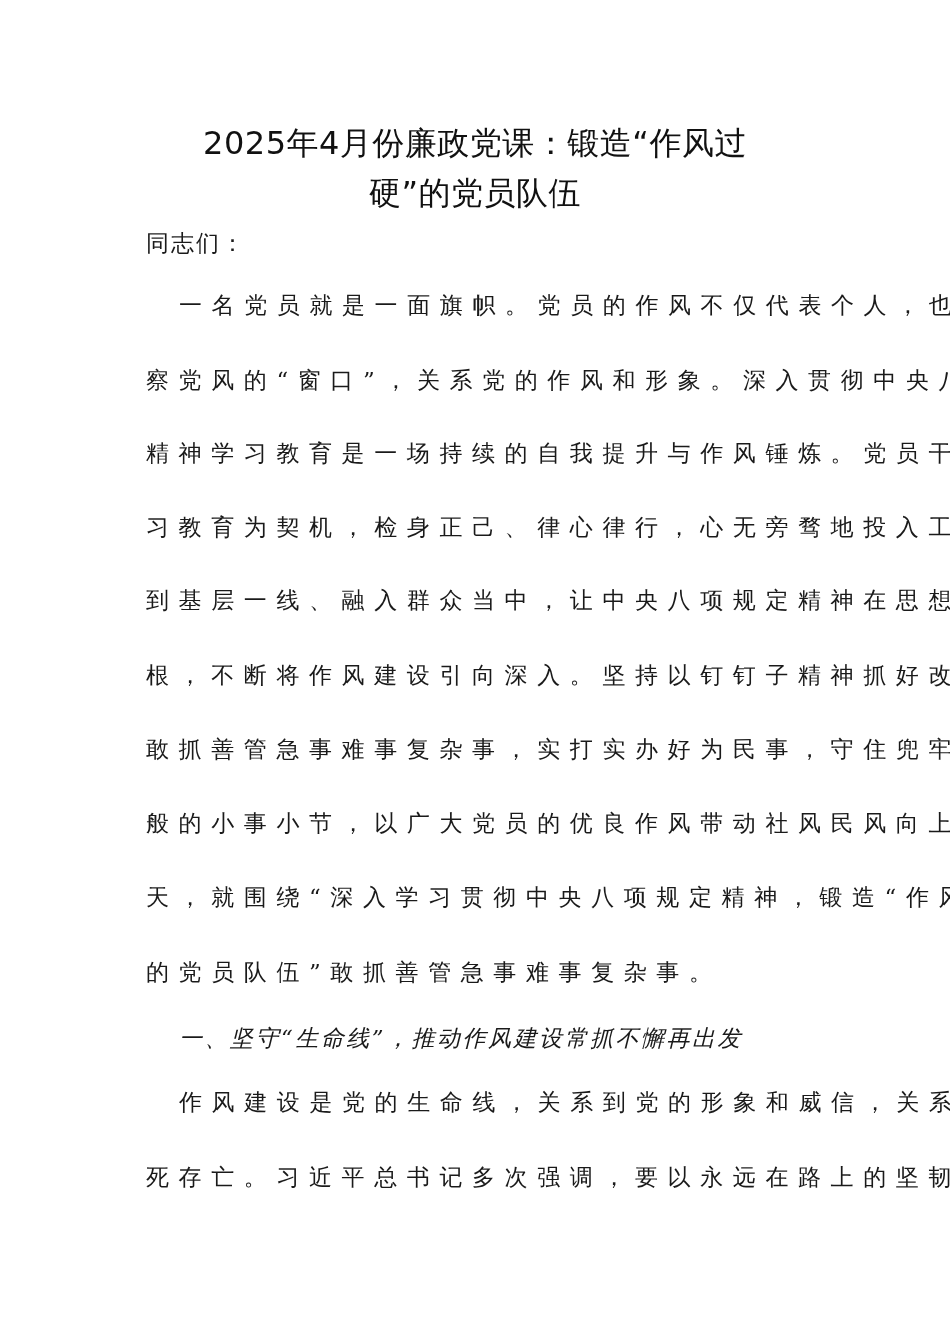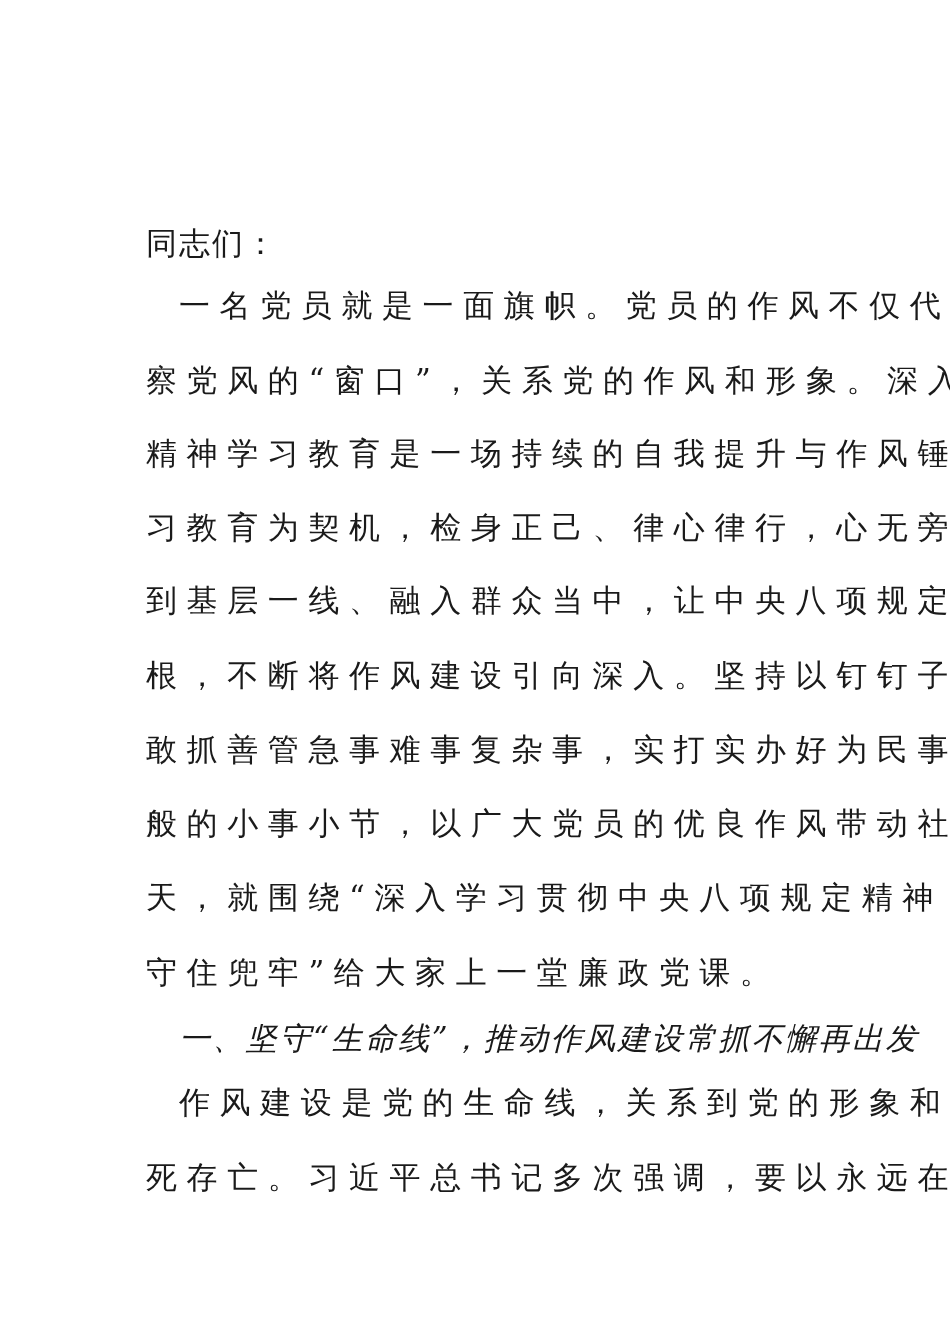--- a/index.html
+++ b/index.html
@@ -2,40 +2,44 @@
 <html><head>
 <meta charset="utf-8">
 <style>
   html, body { margin: 0; padding: 0; background: #ffffff; }
   body { width: 950px; height: 1344px; position: relative; overflow: hidden;
          font-family: "DejaVu Serif", "Liberation Serif", serif; color: #111111; }
   .page { position: absolute; left: 0; top: 0; width: 950px; height: 1344px; background: #ffffff; }
   .title { position: absolute; left: 146px; width: 658px; text-align: center;
            font-family: "DejaVu Sans", "Liberation Sans", sans-serif;
            font-size: 32px; line-height: 50px; top: 118px; color: #111; letter-spacing: 0.5px; }
-  .line { position: absolute; left: 146px; width: 660px; font-size: 31px; line-height: 30px;
+  .line { position: absolute; left: 146px; width: 660px; font-size: 23px; line-height: 30px;
           white-space: nowrap; letter-spacing: 9.6px; color: #1a1a1a; }
   .indent { padding-left: 33px; }
   .salutation { letter-spacing: 2px; }
 </style>
 </head>
 <body>
 
 <div class="page">
+  <div class="title">
+    <div>2025年4月份廉政党课：锻造“作风过</div>
+    <div>硬”的党员队伍</div>
+  </div>
 
   <div class="line salutation" style="top:228px;">同志们：</div>
 
   <div class="line indent" style="top:290px;">一名党员就是一面旗帜。党员的作风不仅代表个人，也是群众观</div>
   <div class="line" style="top:365px;">察党风的“窗口”，关系党的作风和形象。深入贯彻中央八项规定</div>
   <div class="line" style="top:438px;">精神学习教育是一场持续的自我提升与作风锤炼。党员干部要以学</div>
   <div class="line" style="top:512px;">习教育为契机，检身正己、律心律行，心无旁骛地投入工作、深入</div>
   <div class="line" style="top:585px;">到基层一线、融入群众当中，让中央八项规定精神在思想更深处扎</div>
   <div class="line" style="top:660px;">根，不断将作风建设引向深入。坚持以钉钉子精神抓好改革落实，</div>
   <div class="line" style="top:734px;">敢抓善管急事难事复杂事，实打实办好为民事，守住兜牢“针尖”</div>
   <div class="line" style="top:808px;">般的小事小节，以广大党员的优良作风带动社风民风向上向善。今</div>
   <div class="line" style="top:882px;">天，就围绕“深入学习贯彻中央八项规定精神，锻造“作风过硬”</div>
-  <div class="line" style="top:957px;">守住兜牢”给大家上一堂廉政党课。</div>
+  <div class="line" style="top:957px;">的党员队伍”敢抓善管急事难事复杂事。</div>
 
   <div class="line indent" style="top:1023px; letter-spacing:2.5px;font-style:italic;">一、坚守“生命线”，推动作风建设常抓不懈再出发</div>
 
   <div class="line indent" style="top:1087px;">作风建设是党的生命线，关系到党的形象和威信，关系到党的生</div>
   <div class="line" style="top:1162px;">死存亡。习近平总书记多次强调，要以永远在路上的坚韧和执着，</div>
 </div>
 
 </body></html>

